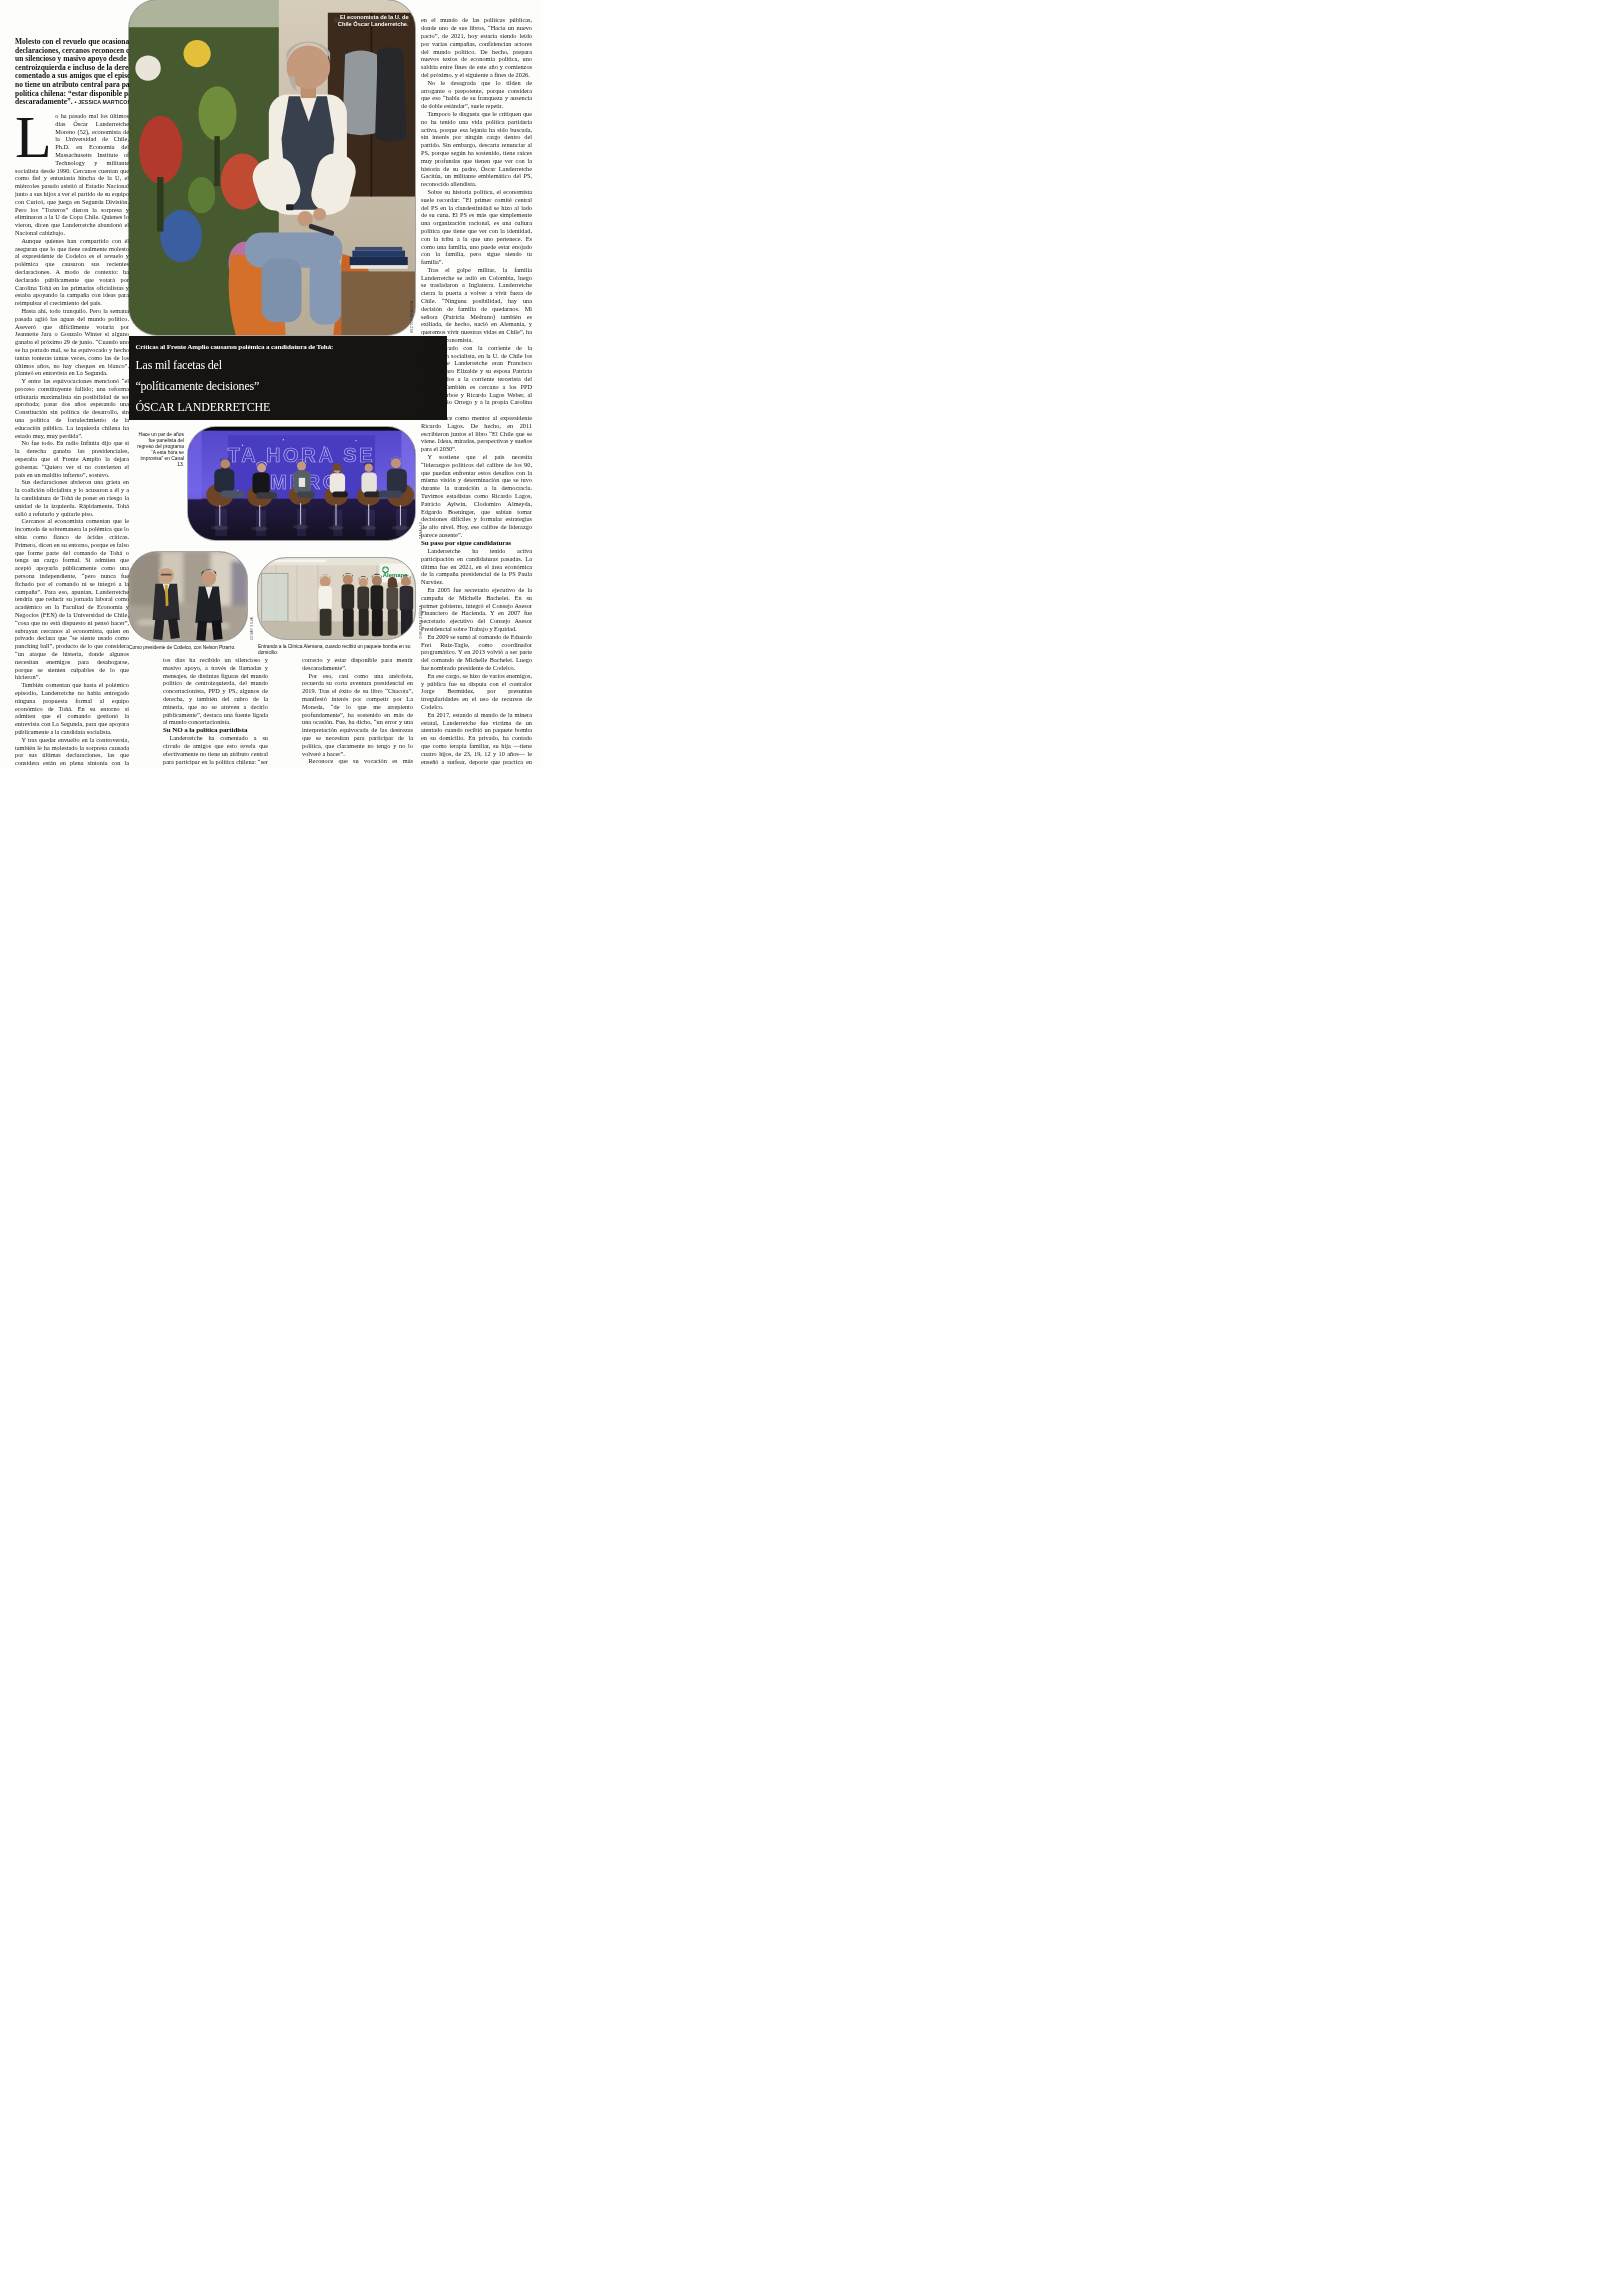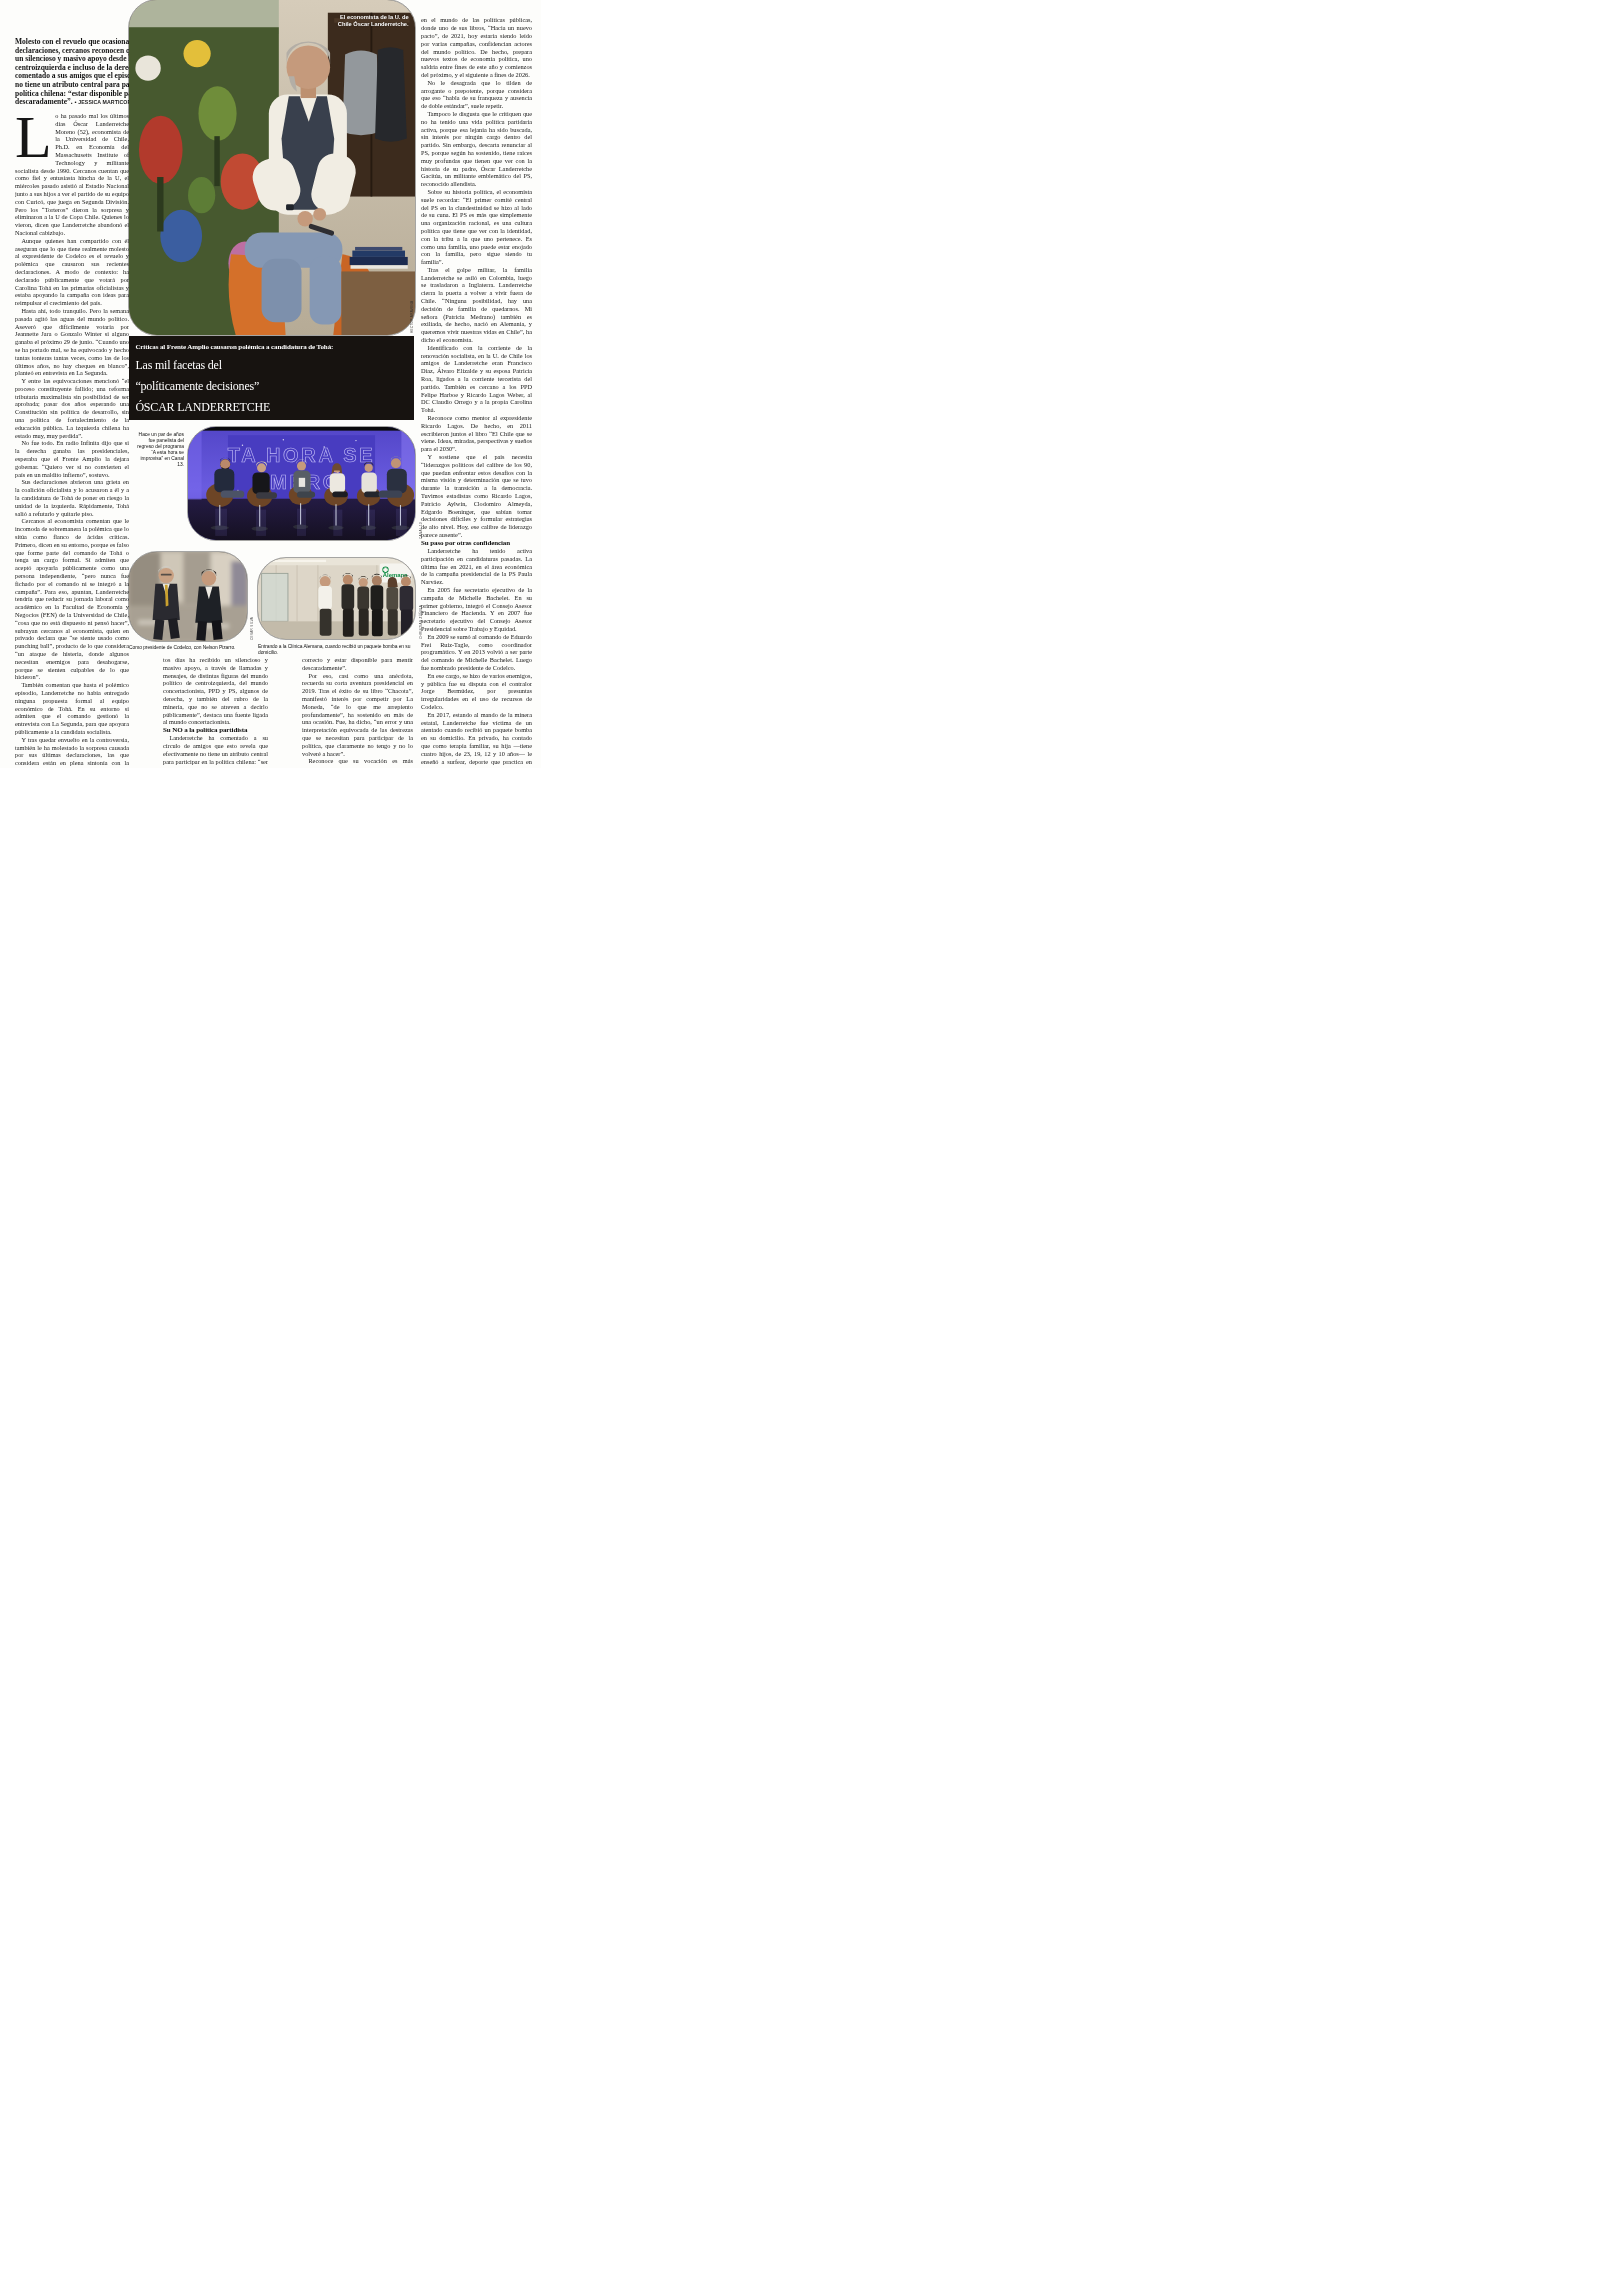--- a/index.html
+++ b/index.html
@@ -17,21 +17,21 @@
   .bodycol p{margin:0;}
   .bodycol p.ind{text-indent:6.4px;}
   .left-col{left:15px;top:112px;width:114px;height:655px;}
   .right-col{left:421px;top:16.4px;width:111px;height:749px;}
   .bcol1{left:163px;top:656px;width:105px;height:111px;}
   .bcol2{left:302px;top:656px;width:111px;height:111px;}
   .dropcap{float:left;font-size:60px;line-height:47px;padding:1.8px 3.6px 0 0;font-weight:400;color:#161616;}
   .subhead{font-weight:700;font-size:7px;line-height:8.2px;margin:4.5px 0 1.8px 0;text-align:left;
            letter-spacing:-0.1px;color:#0d0d0d;}
   
-  .headline-block{position:absolute;left:129px;top:336px;width:285px;height:84px;background:#171310;
+  .headline-block{position:absolute;left:129px;top:336px;width:318px;height:84px;background:#171310;
                   box-sizing:border-box;padding:7.3px 6.4px 0 6.4px;}
   .kicker{color:#fff;font-weight:700;font-size:7px;letter-spacing:-0.1px;margin:0 0 3.6px 0;}
   .headline{color:#fff;font-weight:400;font-size:12px;line-height:21px;letter-spacing:-0.2px;margin:0;}
   .headline span{display:block;}
   
   .photo{position:absolute;outline:0.5px solid rgba(0,0,0,.35);overflow:hidden;background:#888;border-radius:28px;}
   .main-photo{left:129px;top:0;width:286px;height:335px;}
   .tv-photo{left:188px;top:427px;width:227px;height:113px;}
   .codelco-photo{left:129px;top:552px;width:118px;height:89px;}
   .clinica-photo{left:258px;top:558px;width:157px;height:81px;}
@@ -159,21 +159,21 @@
 
   <div class="bodycol right-col">
     <p>en el mundo de las políticas públicas, donde uno de sus libros, “Hacia un nuevo pacto”, de 2021, hoy estaría siendo leído por varias campañas, confidencian actores del mundo político. De hecho, prepara nuevos textos de economía política, uno saldría entre fines de este año y comienzos del próximo, y el siguiente a fines de 2026.</p>
     <p class="ind">No le desagrada que lo tilden de arrogante o prepotente, porque considera que eso “habla de su franqueza y ausencia de doble estándar”, suele repetir.</p>
     <p class="ind">Tampoco le disgusta que le critiquen que no ha tenido una vida política partidaria activa, porque esa lejanía ha sido buscada, sin interés por ningún cargo dentro del partido. Sin embargo, descarta renunciar al PS, porque según ha sostenido, tiene raíces muy profundas que tienen que ver con la historia de su padre, Óscar Landerretche Gacitúa, un militante emblemático del PS, reconocido allendista.</p>
     <p class="ind">Sobre su historia política, el economista suele recordar: “El primer comité central del PS en la clandestinidad se hizo al lado de su cuna. El PS es más que simplemente una organización racional, es una cultura política que tiene que ver con la identidad, con la tribu a la que uno pertenece. Es como una familia, uno puede estar enojado con la familia, pero sigue siendo tu familia”.</p>
     <p class="ind">Tras el golpe militar, la familia Landerretche se asiló en Colombia, luego se trasladaron a Inglaterra. Landerretche cierra la puerta a volver a vivir fuera de Chile. “Ninguna posibilidad, hay una decisión de familia de quedarnos. Mi señora (Patricia Medrano) también es exiliada, de hecho, nació en Alemania, y queremos vivir nuestras vidas en Chile”, ha dicho el economista.</p>
     <p class="ind">Identificado con la corriente de la renovación socialista, en la U. de Chile los amigos de Landerretche eran Francisco Díaz, Álvaro Elizalde y su esposa Patricia Roa, ligados a la corriente tercerista del partido. También es cercano a los PPD Felipe Harboe y Ricardo Lagos Weber, al DC Claudio Orrego y a la propia Carolina Tohá.</p>
     <p class="ind">Reconoce como mentor al expresidente Ricardo Lagos. De hecho, en 2011 escribieron juntos el libro “El Chile que se viene. Ideas, miradas, perspectivas y sueños para el 2030”.</p>
     <p class="ind">Y sostiene que el país necesita “liderazgos políticos del calibre de los 90, que puedan enfrentar estos desafíos con la misma visión y determinación que se tuvo durante la transición a la democracia. Tuvimos estadistas como Ricardo Lagos, Patricio Aylwin, Clodomiro Almeyda, Edgardo Boeninger, que sabían tomar decisiones difíciles y formular estrategias de alto nivel. Hoy, ese calibre de liderazgo parece ausente”.</p>
-    <p class="subhead">Su paso por otras confidencian</p>
+    <p class="subhead">Su paso por sigue candidaturas</p>
     <p class="ind">Landerretche ha tenido activa participación en candidaturas pasadas. La última fue en 2021, en el área económica de la campaña presidencial de la PS Paula Narváez.</p>
     <p class="ind">En 2005 fue secretario ejecutivo de la campaña de Michelle Bachelet. En su primer gobierno, integró el Consejo Asesor Financiero de Hacienda. Y en 2007 fue secretario ejecutivo del Consejo Asesor Presidencial sobre Trabajo y Equidad.</p>
     <p class="ind">En 2009 se sumó al comando de Eduardo Frei Ruiz-Tagle, como coordinador programático. Y en 2013 volvió a ser parte del comando de Michelle Bachelet. Luego fue nombrado presidente de Codelco.</p>
     <p class="ind">En ese cargo, se hizo de varios enemigos, y pública fue su disputa con el contralor Jorge Bermúdez, por presuntas irregularidades en el uso de recursos de Codelco.</p>
     <p class="ind">En 2017, estando al mando de la minera estatal, Landerretche fue víctima de un atentado cuando recibió un paquete bomba en su domicilio. En privado, ha contado que como terapia familiar, su hija —tiene cuatro hijos, de 23, 19, 12 y 10 años— le enseñó a surfear, deporte que practica en Concón. Durante la pandemia dejó la bicicleta, por una lesión en el tobillo.</p>
 
   </div>
 
   <div class="photo tv-photo">
     <svg viewBox="0 0 500 249" preserveAspectRatio="none">

